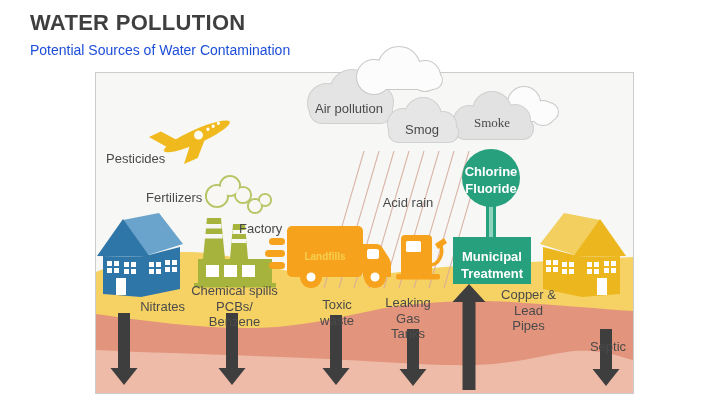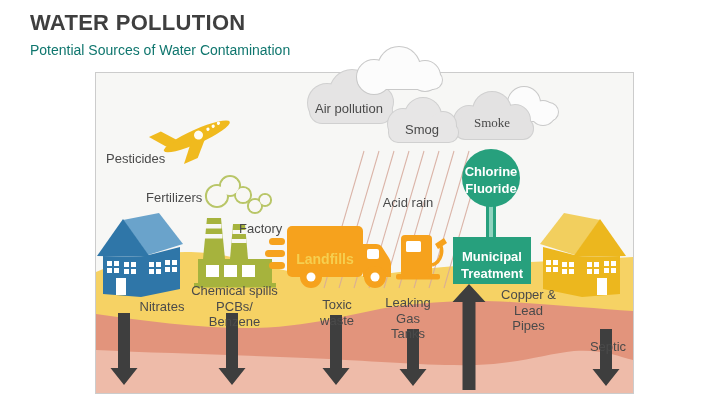--- a/index.html
+++ b/index.html
@@ -1,27 +1,27 @@
 <!DOCTYPE html>
 <html><head>
 <meta charset="utf-8">
 <style>
   html,body{margin:0;padding:0;background:#fff;}
   .page{position:relative;width:720px;height:404px;background:#ffffff;overflow:hidden;
         font-family:"Liberation Sans",sans-serif;padding-left:11px;}
   .title{position:absolute;left:30px;top:10px;font-size:22px;font-weight:bold;
          color:#3f3f3f;letter-spacing:.3px;}
-  .subtitle{position:absolute;left:30px;top:42px;font-size:14px;color:#0f766e;}
+  .subtitle{position:absolute;left:30px;top:42px;font-size:14px;color:#1d4ed8;}
   .panel{position:absolute;left:95px;top:72px;width:537px;height:320px;
          background:#f7f7f5;border:1px solid #cccccc;}
   .panel svg{position:absolute;left:0;top:0;overflow:visible;}
   .lbl{position:absolute;font-size:13px;line-height:1.2;color:#4a4a4a;text-align:center;z-index:5;}
-  .lbl.left{text-align:center;}
+  .lbl.left{text-align:right;}
   .lbl.wb{color:#ffffff;font-weight:bold;font-size:13px;line-height:1.3;}
-  .lbl.yb{color:#f6cf4f;font-weight:bold;font-size:14px;}
+  .lbl.yb{color:#f6cf4f;font-weight:bold;font-size:10px;}
 </style>
 </head>
 <body>
 
 <div class="page">
   <div class="title">WATER POLLUTION</div>
   <div class="subtitle">Potential Sources of Water Contamination</div>
 
   <div class="panel">
     <svg width="537" height="320" viewBox="0 0 537 320">

